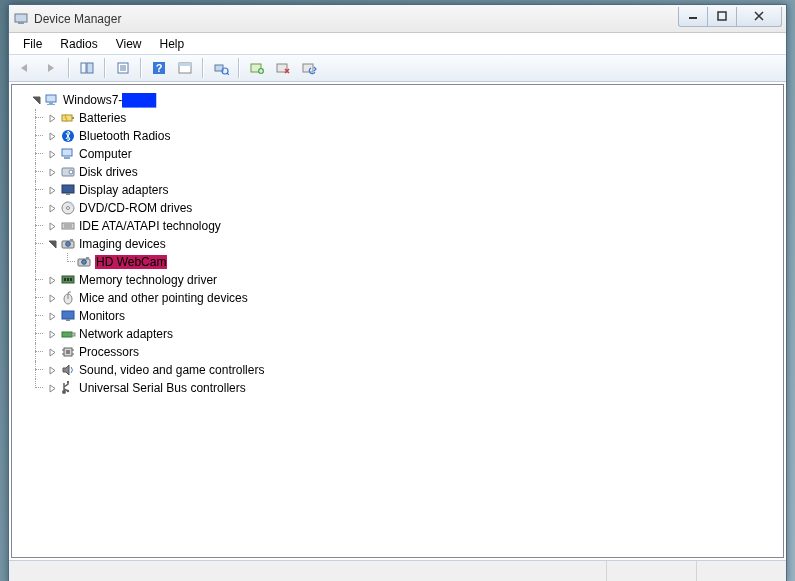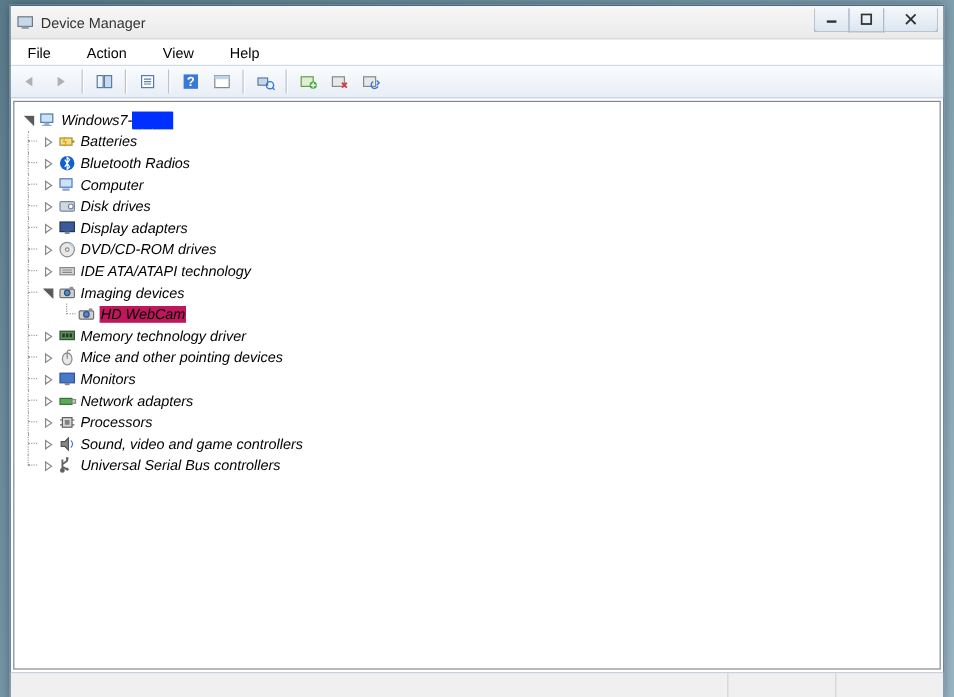--- a/index.html
+++ b/index.html
@@ -47,21 +47,21 @@
     display:flex;align-items:center;justify-content:center;
     font-size:11px;color:#333;
     margin-left:-1px;
   }
   .winbtn:first-child{border-bottom-left-radius:3px;}
   .winbtn:last-child{width:46px;border-bottom-right-radius:3px;}
   .menubar {
     height:21px;
     display:flex;align-items:center;
     padding:0 6px;
-    gap:14px;
+    gap:2px;
     background:#fff;
   }
   .menubar .mitem { padding:2px 8px; color:#000; }
   .toolbar {
     height:28px;
     background:linear-gradient(to bottom,#fafcfe,#e8eef6);
     border-top:1px solid #d0dae6;
     border-bottom:1px solid #c0cad8;
     display:flex;align-items:center;
     padding:0 4px;gap:2px;
@@ -72,22 +72,21 @@
     border:1px solid transparent;
     border-radius:2px;
   }
   .tsep{width:2px;height:20px;border-left:1px solid #b8c4d4;border-right:1px solid #fff;margin:0 3px;}
   .content {
     flex:1;
     border:1px solid #828790;
     margin:2px;
     background:#fff;
     overflow:auto;
-    padding:2px 0;
-    font-style:italic;
+    padding:2px 12px;
   }
   .tree { padding:4px 0 4px 0; }
   .node { white-space:nowrap; }
   .row {
     display:flex;align-items:center;
     height:18px;
     padding-right:6px;
   }
   .toggle {
     width:16px;height:16px;display:flex;align-items:center;justify-content:center;
@@ -144,21 +143,21 @@
       <div class="winbtn">
           <svg width="12" height="10">
             <path d="M2 1 L10 9 M10 1 L2 9" stroke="#333" stroke-width="1.5"></path>
           </svg>
         </div>
     </div>
   </div>
 
   <div class="menubar">
     <span class="mitem">File</span>
-    <span class="mitem">Action</span>
+    <span class="mitem">Radios</span>
     <span class="mitem">View</span>
     <span class="mitem">Help</span>
   </div>
 
   <div class="toolbar">
     <div class="tbtn redc">
       <svg width="16" height="14">
           <path d="M10 3 L4 7 L10 11 Z" fill="#b0b0b0"></path>
         </svg>
     </div>

